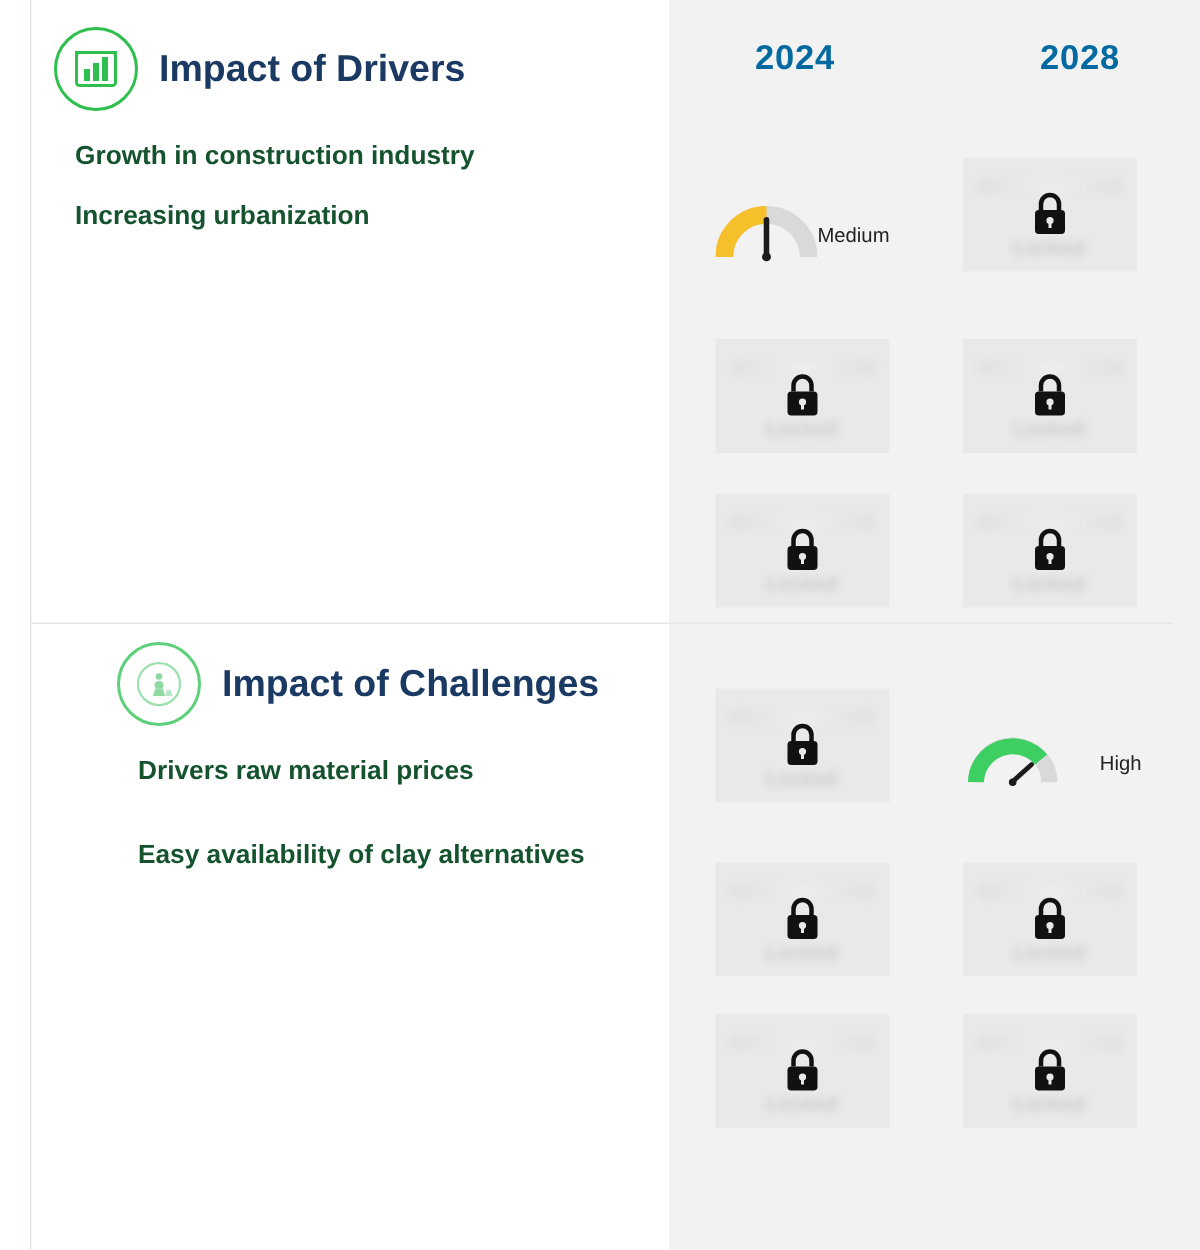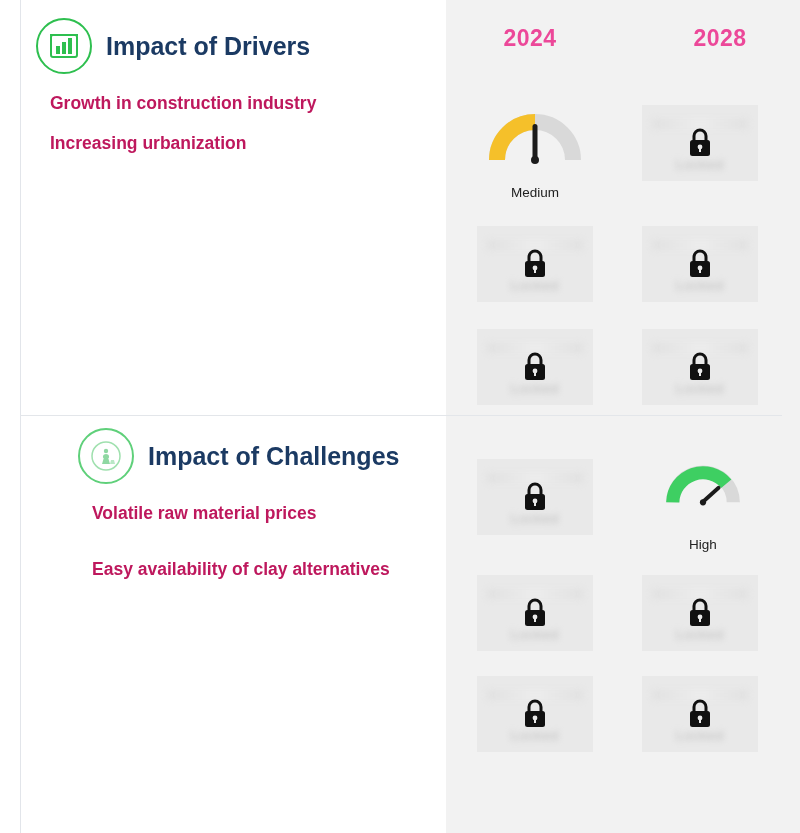--- a/index.html
+++ b/index.html
@@ -46,21 +46,21 @@
     background: #e3e6ea;
   }
 
   
   .col-head {
     position: absolute;
     top: 25px;
     width: 120px;
     text-align: center;
     font-size: 23px;
-    color: #ec4899;
+    color: #0369a1;
     font-weight: bold;
     letter-spacing: .5px;
   }
   .col-head.c1 { left: 470px; }
   .col-head.c2 { left: 660px; }
 
   
   .section { position: absolute; left: 0; width: 446px; }
   .section.drivers { top: 18px; }
   .section.challenges { top: 428px; padding-left: 42px; }
@@ -89,21 +89,21 @@
     font-weight: bold;
   }
 
   .items {
     margin-top: 14px;
     padding-left: 50px;
   }
   .item {
     font-size: 17.5px;
     line-height: 1.72;
-    color: #be185d;
+    color: #14532d;
     font-weight: bold;
     max-width: 330px;
   }
   .items.drivers .item:nth-child(1) { margin-bottom: 10px; }
   .items.drivers .item:nth-child(2) { margin-bottom: 40px; }
   .items.challenges .item:nth-child(1) { margin-bottom: 26px; }
   .items.challenges .item:nth-child(2) { margin-bottom: 12px; }
 
   
   .cell {
@@ -142,21 +142,21 @@
     width: 26px;
     height: 34px;
   }
 
   
   .gauge-cell {
     position: absolute;
     width: 116px;
     height: 90px;
     display: flex;
-    flex-direction: column;
+    flex-direction: row;
     align-items: center;
     justify-content: space-between;
   }
   .gauge-label {
     font-size: 13.5px;
     color: #222;
     margin-top: 2px;
   }
 </style>
 </head>
@@ -197,21 +197,21 @@
           <circle cx="17" cy="17" r="14" fill="none" stroke="#9fe0ae" stroke-width="1.5"></circle>
           <path d="M13 25 h8 l-1.5-5 h-5 z" fill="#8fd8a2"></path>
           <path d="M15 20 c-2-2 -1-5 2-5 c3 0 4 3 2 5 z" fill="#8fd8a2"></path>
           <circle cx="17" cy="12" r="2.2" fill="#8fd8a2"></circle>
           <path d="M21 25 h5 l-1-4 h-3 z" fill="#b9e8c6"></path>
         </svg>
       </span>
       <span class="sec-title">Impact of Challenges</span>
     </div>
     <div class="items challenges">
-      <div class="item">Volatile raw material prices</div>
+      <div class="item">Drivers raw material prices</div>
       <div class="item">Easy availability of clay alternatives</div>
     </div>
   </div>
 
   <div class="gauge-cell" style="left:477px; top:110px;">
     <svg width="92" height="56" viewBox="0 0 92 56" aria-hidden="true">
       <path d="M8 50 A38 38 0 0 1 84 50" fill="none" stroke="#d9d9d9" stroke-width="16" stroke-linecap="butt"></path>
       <path d="M8 50 A38 38 0 0 1 46 12" fill="none" stroke="#f5c02a" stroke-width="16" stroke-linecap="butt"></path>
       <rect x="43.5" y="14" width="5" height="36" rx="2.5" fill="#1b1b1b"></rect>
       <circle cx="46" cy="50" r="4" fill="#1b1b1b"></circle>

